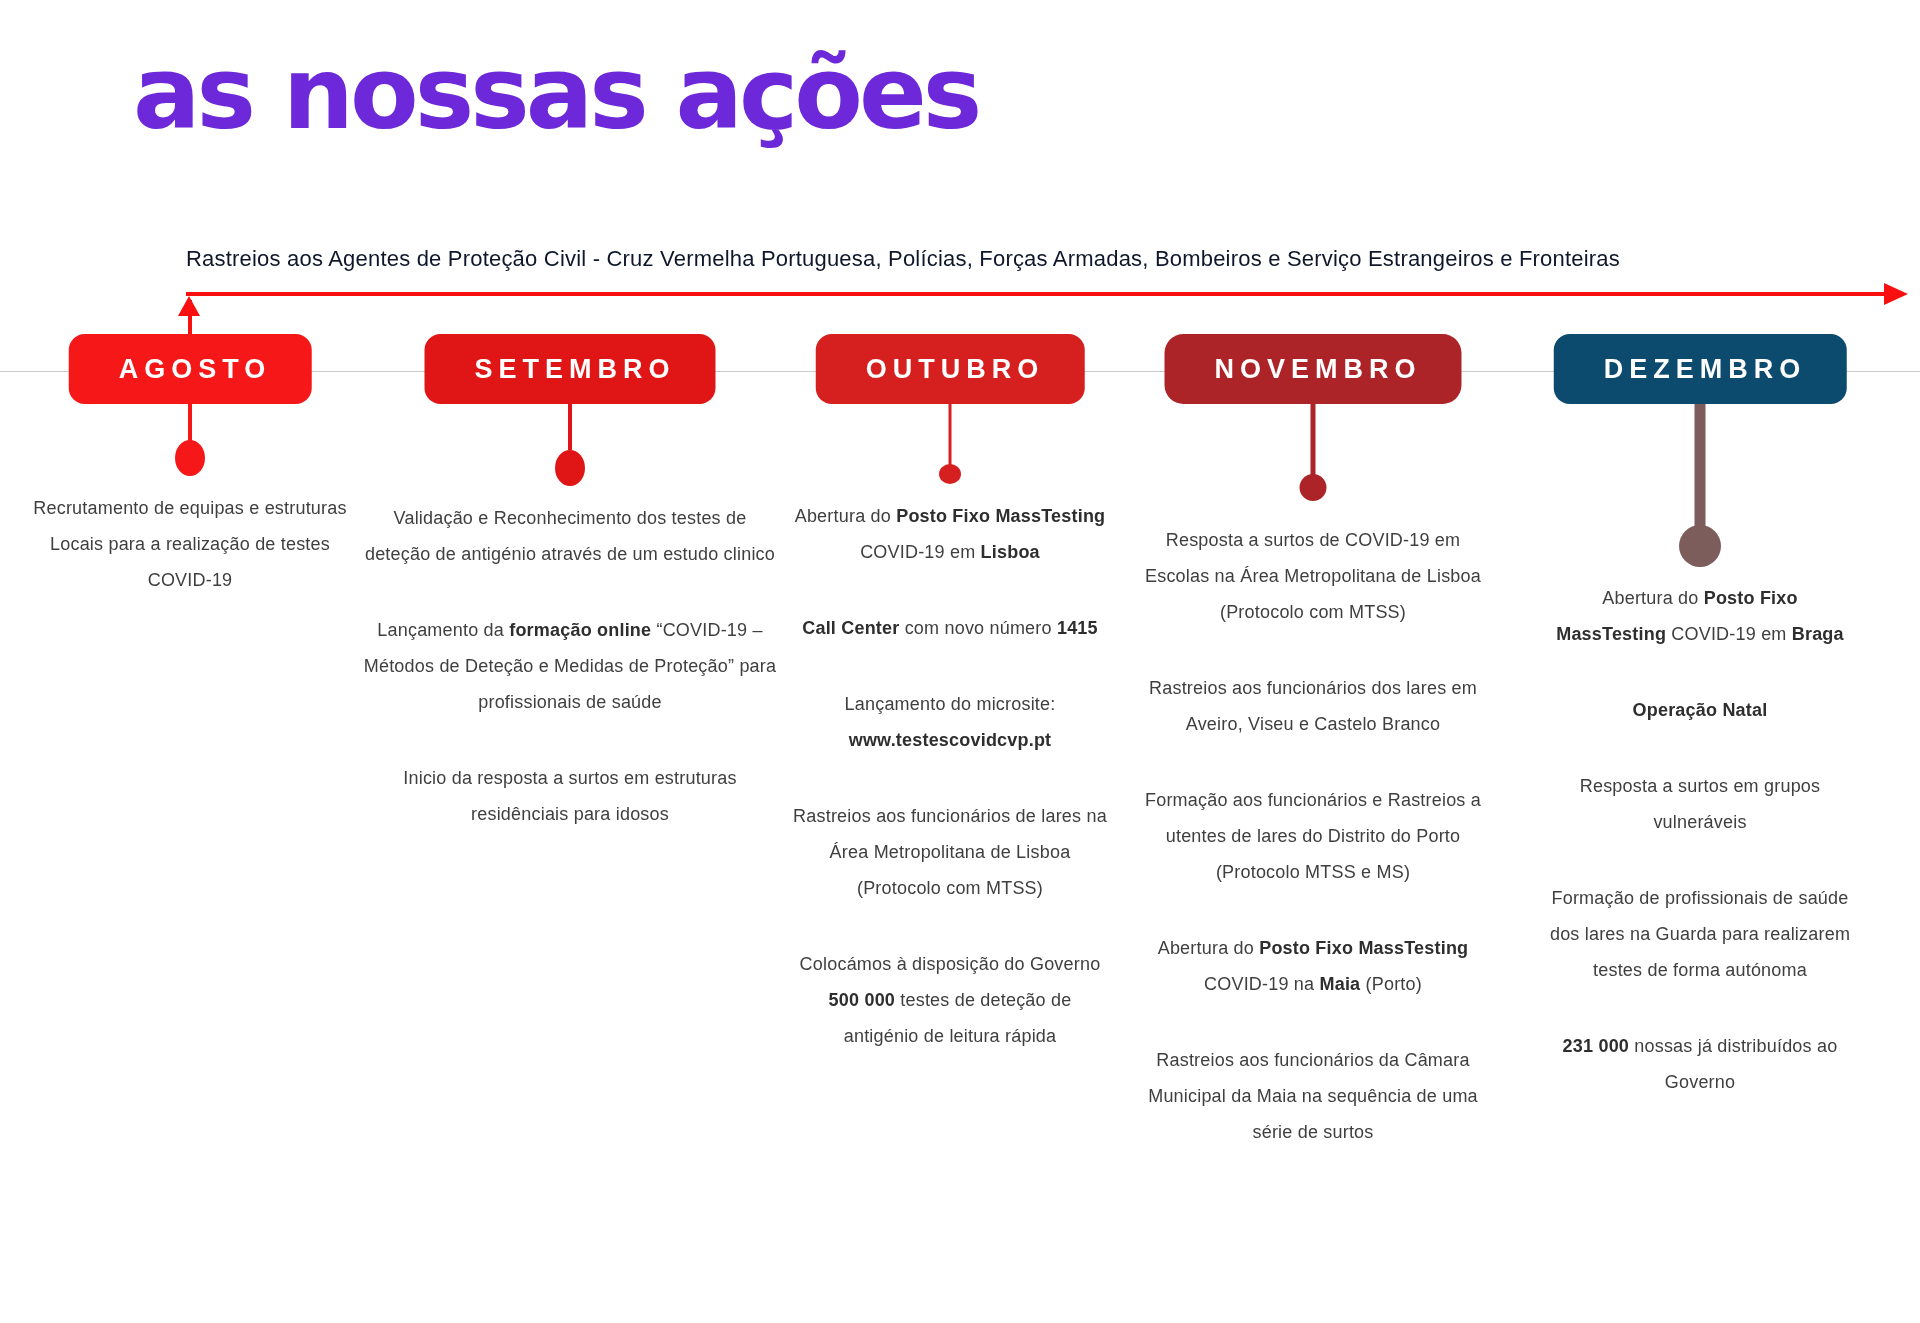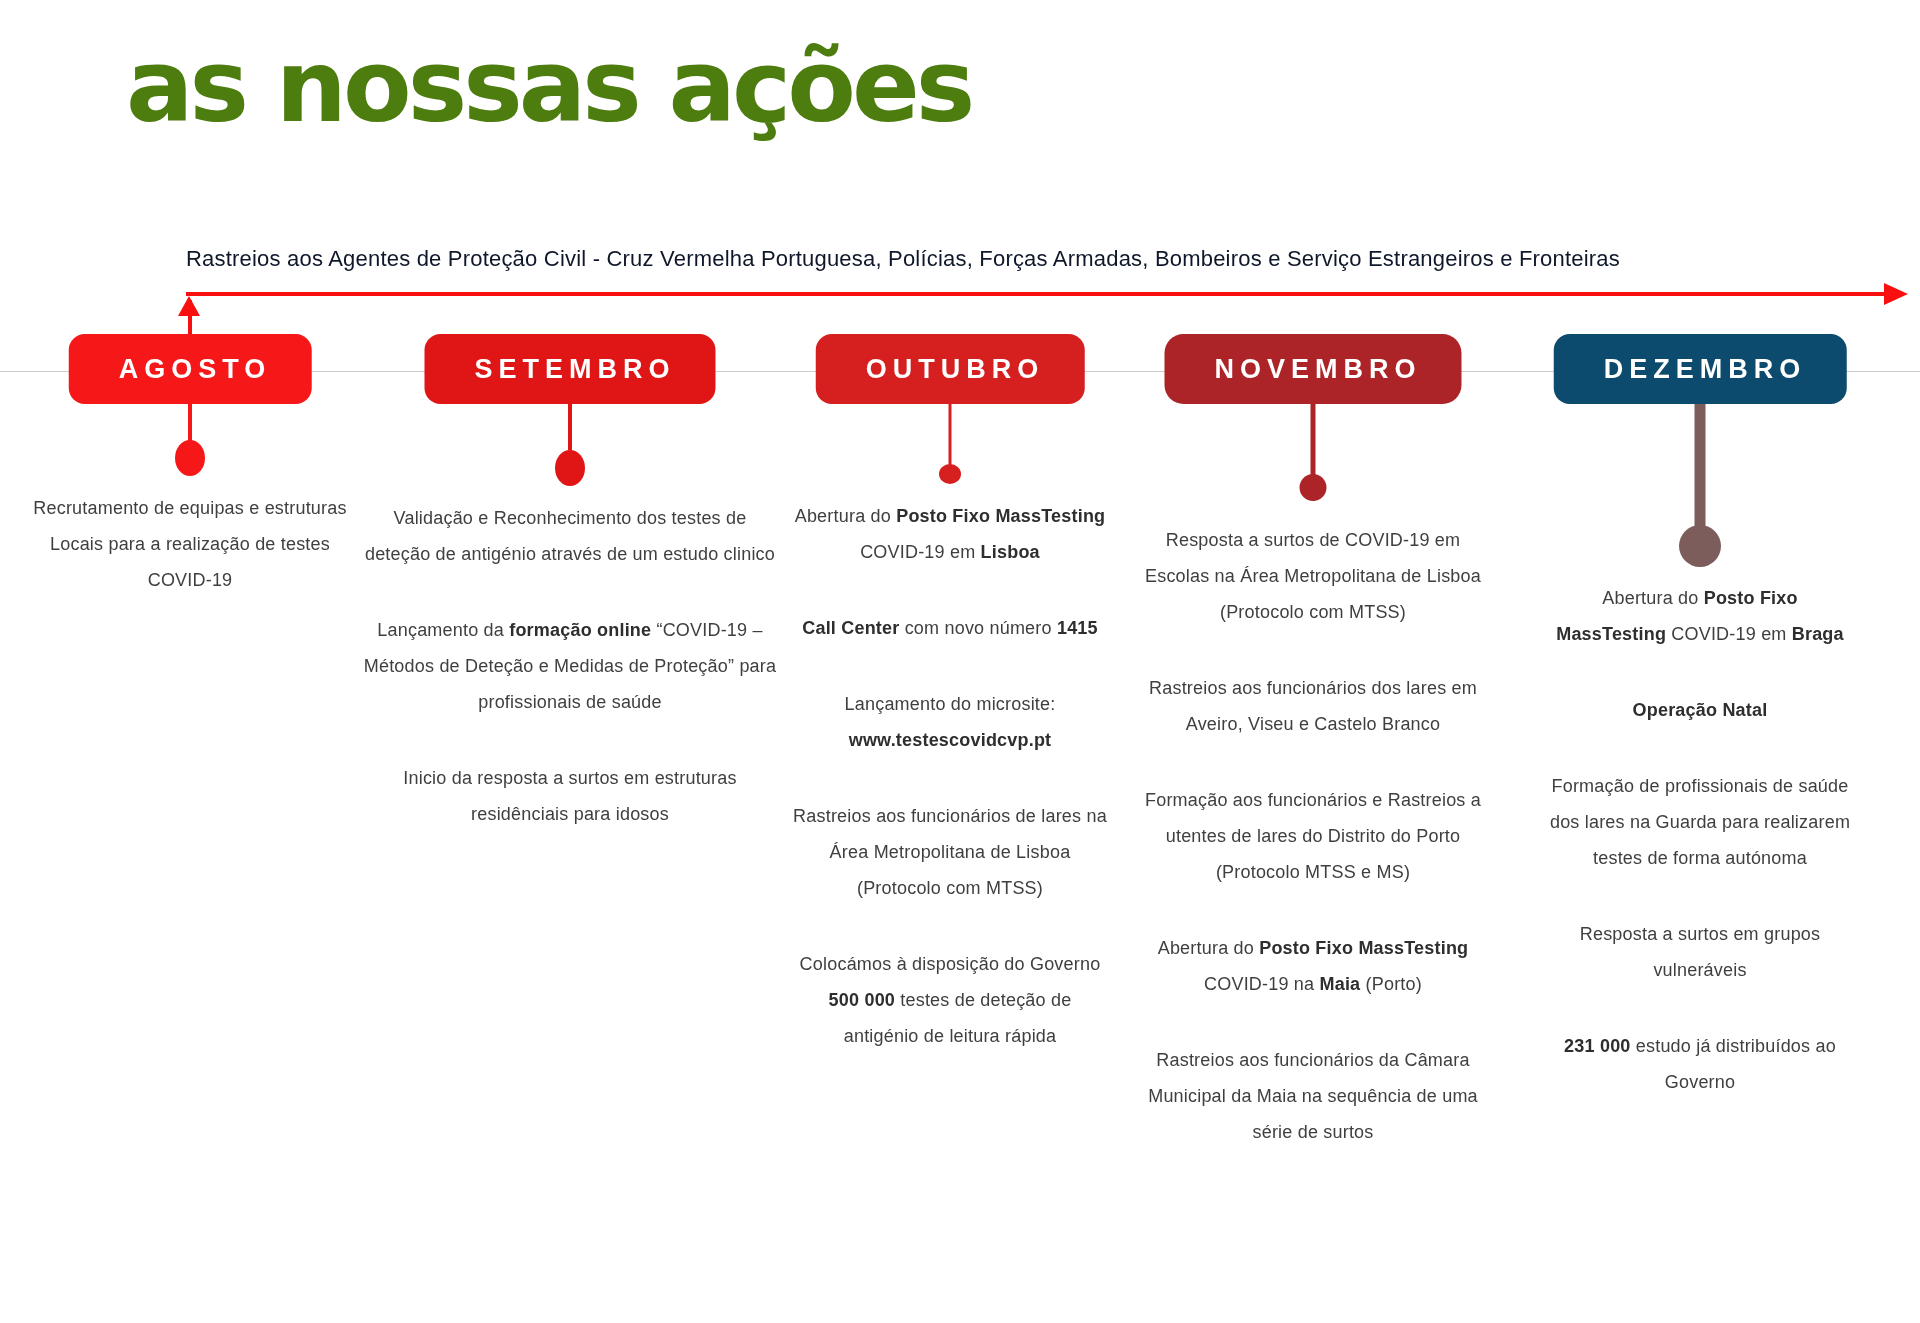--- a/index.html
+++ b/index.html
@@ -7,24 +7,24 @@
   .canvas{
     position:relative;
     width:1920px;height:1323px;
     overflow:hidden;
     background:#ffffff;
     font-family:"Liberation Sans","DejaVu Sans",sans-serif;
   }
   
   .page-title{
     position:absolute;left:126px;top:28px;
-    margin:0;
+    margin:7px;
     font-family:"DejaVu Sans","Liberation Sans",sans-serif;
     font-size:100px;font-weight:bold;letter-spacing:-4px;
-    color:#4d7c0f;white-space:nowrap;
+    color:#6d28d9;white-space:nowrap;
   }
   
   .banner-label{
     position:absolute;left:186px;top:246px;
     font-size:22px;color:#0f172a;white-space:nowrap;letter-spacing:.2px;
   }
   .arrow-line{position:absolute;left:186px;top:292px;width:1706px;height:4px;z-index:1;}
   .arrow-head-right{
     position:absolute;left:1884px;top:283px;width:0;height:0;z-index:1;
     border-top:11px solid transparent;border-bottom:11px solid transparent;
@@ -145,19 +145,19 @@
 
   <section class="col c4">
     <div class="badge" style="background: #0c4a6e;">
       <span>DEZEMBRO</span>
     </div>
     <div class="stem" style="background: rgb(125, 92, 92);"></div>
     <div class="dot" style="background: rgb(125, 92, 92);"></div>
     <div class="paras">
         <p><span>Abertura do </span><b>Posto Fixo MassTesting</b><span> COVID-19 em </span><b>Braga</b></p>
         <p><b>Operação Natal</b></p>
+        <p><span>Resposta a surtos em grupos vulneráveis</span></p>
         <p><span>Formação de profissionais de saúde dos lares na Guarda para realizarem testes de forma autónoma</span></p>
-        <p><span>Resposta a surtos em grupos vulneráveis</span></p>
-        <p><b>231 000</b><span>  estudo já distribuídos ao Governo</span></p>
+        <p><b>231 000</b><span>  nossas já distribuídos ao Governo</span></p>
       </div>
   </section>
 
 </div>
 
 </body></html>

